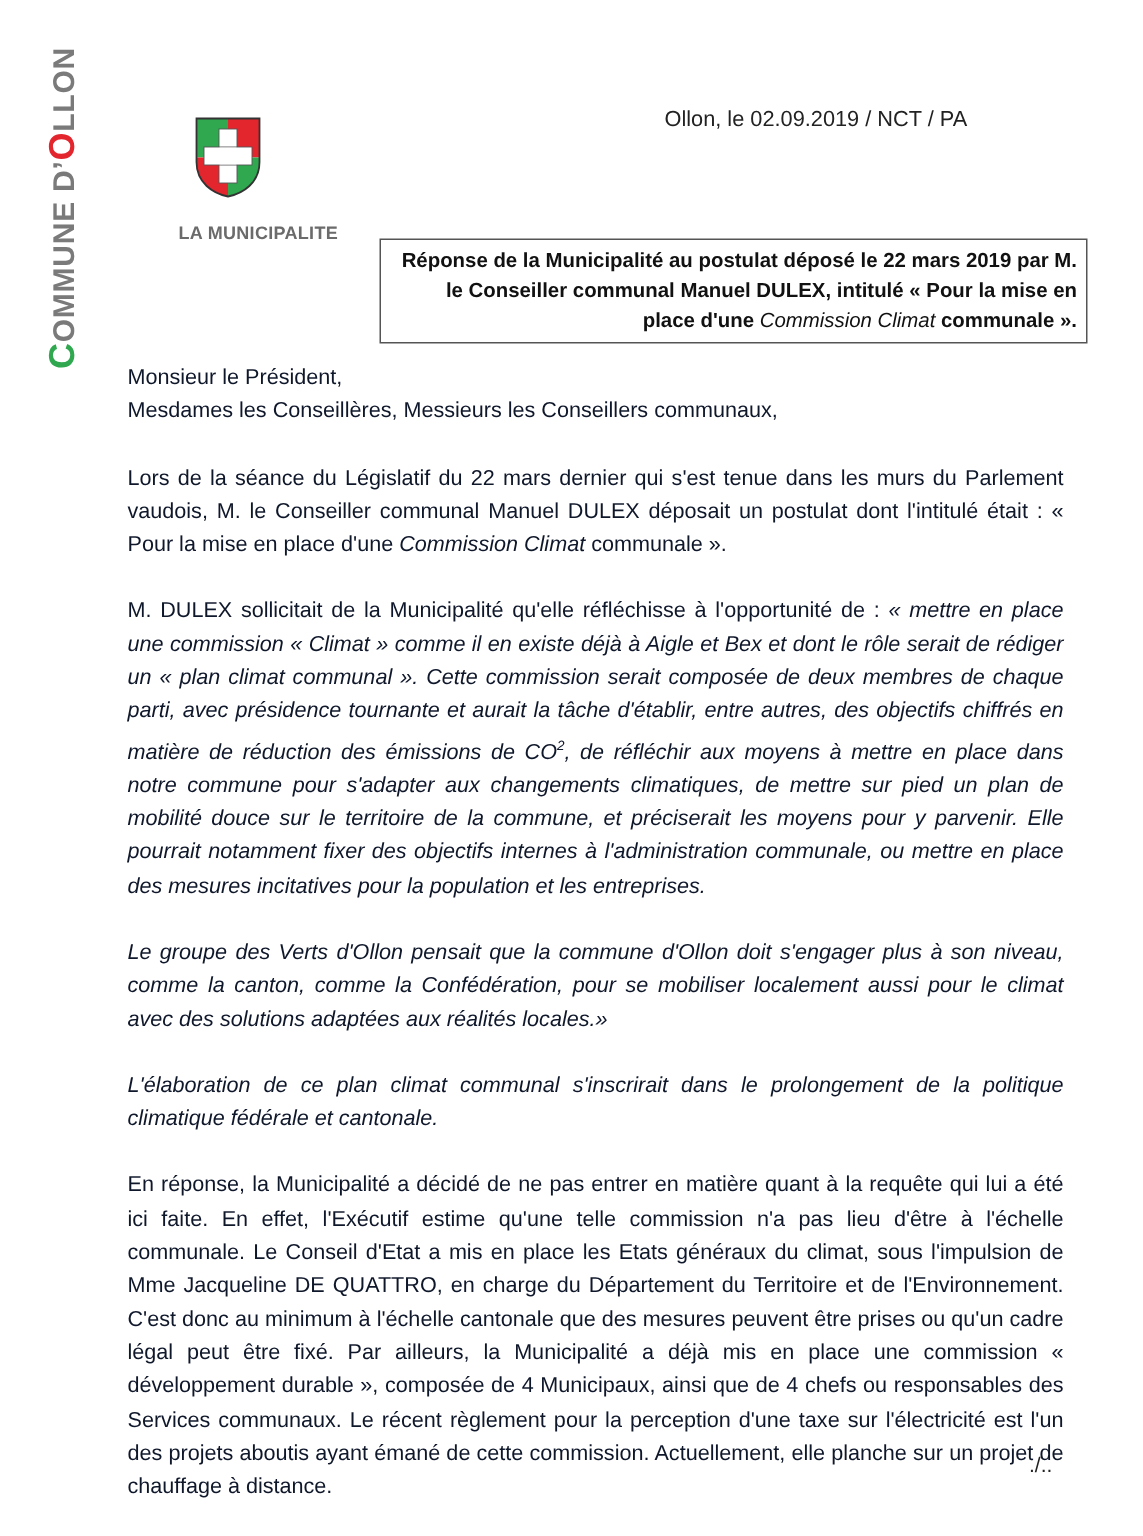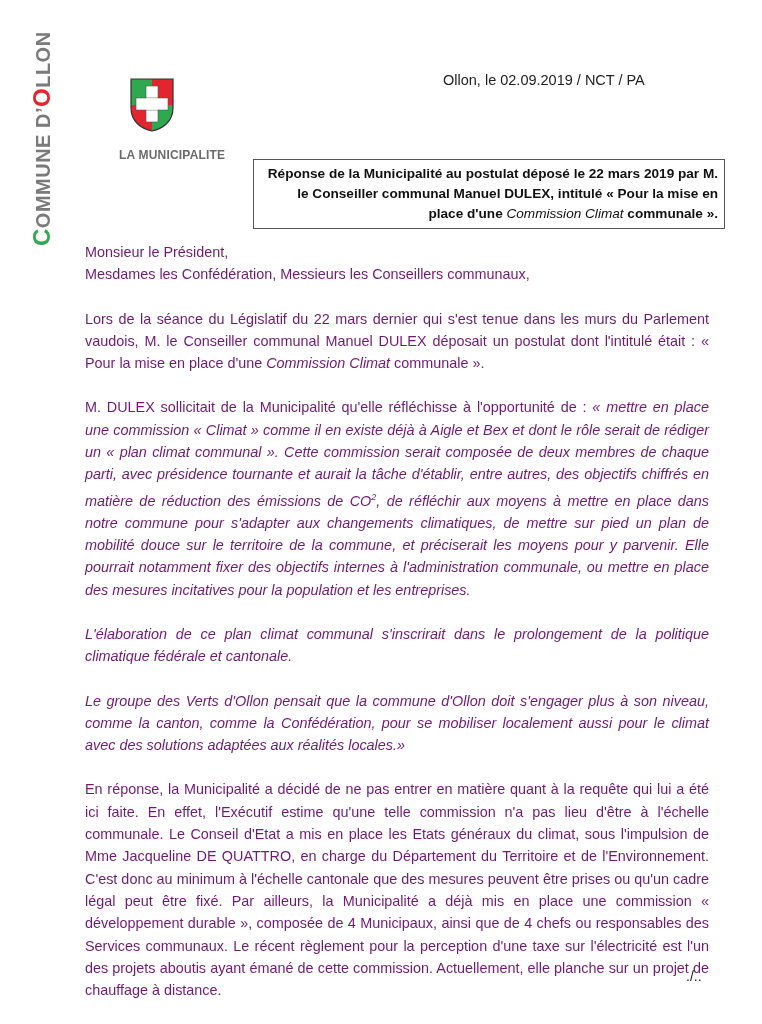--- a/index.html
+++ b/index.html
@@ -10,21 +10,21 @@
          transform: translate(0px, 206px) rotate(-90deg); white-space: nowrap;
          font-weight: bold; font-size: 20px; letter-spacing: 0.5px; color: #7a7a7a; line-height: 24px; }
   .vertical-brand .c-green { color: #2fa84f; font-size: 24px; }
   .vertical-brand .o-red { color: #e3262e; font-size: 24px; }
   .crest { position: absolute; left: 130px; top: 78px; width: 44px; height: 54px; }
   .municipalite { position: absolute; left: 119px; top: 148px; font-size: 12px; font-weight: bold; color: #6b6b6b; letter-spacing: 0.2px; }
   .dateline { position: absolute; left: 428px; top: 72px; font-size: 14.5px; color: #222; margin-left: 15px; }
   .subject-box { position: absolute; left: 253px; top: 159px; width: 456px; border: 1.5px solid #555;
                  padding: 4px 6px 4px 8px; font-weight: bold; font-size: 13.6px; line-height: 20px; color: #111; text-align: right; }
   .subject-box em { font-style: italic; font-weight: normal; }
-  .content { position: absolute; left: 85px; top: 241px; width: 624px; font-size: 14.4px; line-height: 22.3px; color: #701a75; }
+  .content { position: absolute; left: 85px; top: 241px; width: 624px; font-size: 14.4px; line-height: 22.3px; color: #0f172a; }
   .content p { margin: 0 0 22px 0; text-align: justify; }
   .content p.salutation { margin-bottom: 22px; text-align: left; }
   .content .it { font-style: italic; }
   .continued { position: absolute; left: 686px; top: 968px; font-size: 14px; color: #222; }
 </style>
 </head>
 <body>
 
 <div class="vertical-brand">
   <div class="inner"><span class="c-green">C</span><span>OMMUNE D’</span><span class="o-red">O</span><span>LLON</span></div>
@@ -50,22 +50,22 @@
 
 <div class="municipalite">LA MUNICIPALITE</div>
 
 <div class="dateline">Ollon, le 02.09.2019 / NCT / PA</div>
 
 <div class="subject-box"><span>Réponse de la Municipalité au postulat déposé le 22 mars 2019 par M. le Conseiller communal Manuel DULEX, intitulé « Pour la mise en place d'une </span><em>Commission Climat</em><span> communale ».</span></div>
 
 <div class="content">
   <p class="salutation">
     <span>Monsieur le Président,</span><br>
-    <span>Mesdames les Confédération, Messieurs les Conseillers communaux,</span>
+    <span>Mesdames les Conseillères, Messieurs les Conseillers communaux,</span>
   </p>
   <p><span>Lors de la séance du Législatif du 22 mars dernier qui s'est tenue dans les murs du Parlement vaudois, M. le Conseiller communal Manuel DULEX déposait un postulat dont l'intitulé était : « Pour la mise en place d'une </span><span class="it">Commission Climat</span><span> communale ».</span></p>
   <p><span>M. DULEX sollicitait de la Municipalité qu'elle réfléchisse à l'opportunité de : </span><span class="it">« mettre en place une commission « Climat » comme il en existe déjà à Aigle et Bex et dont le rôle serait de rédiger un « plan climat communal ». Cette commission serait composée de deux membres de chaque parti, avec présidence tournante et aurait la tâche d'établir, entre autres, des objectifs chiffrés en matière de réduction des émissions de CO</span><sup class="it" style="font-size:9px">2</sup><span class="it">, de réfléchir aux moyens à mettre en place dans notre commune pour s'adapter aux changements climatiques, de mettre sur pied un plan de mobilité douce sur le territoire de la commune, et préciserait les moyens pour y parvenir. Elle pourrait notamment fixer des objectifs internes à l'administration communale, ou mettre en place des mesures incitatives pour la population et les entreprises.</span></p>
+  <p class="it">Le groupe des Verts d'Ollon pensait que la commune d'Ollon doit s'engager plus à son niveau, comme la canton, comme la Confédération, pour se mobiliser localement aussi pour le climat avec des solutions adaptées aux réalités locales.»</p>
   <p class="it">L'élaboration de ce plan climat communal s'inscrirait dans le prolongement de la politique climatique fédérale et cantonale.</p>
-  <p class="it">Le groupe des Verts d'Ollon pensait que la commune d'Ollon doit s'engager plus à son niveau, comme la canton, comme la Confédération, pour se mobiliser localement aussi pour le climat avec des solutions adaptées aux réalités locales.»</p>
   <p>En réponse, la Municipalité a décidé de ne pas entrer en matière quant à la requête qui lui a été ici faite. En effet, l'Exécutif estime qu'une telle commission n'a pas lieu d'être à l'échelle communale. Le Conseil d'Etat a mis en place les Etats généraux du climat, sous l'impulsion de Mme Jacqueline DE QUATTRO, en charge du Département du Territoire et de l'Environnement. C'est donc au minimum à l'échelle cantonale que des mesures peuvent être prises ou qu'un cadre légal peut être fixé. Par ailleurs, la Municipalité a déjà mis en place une commission « développement durable », composée de 4 Municipaux, ainsi que de 4 chefs ou responsables des Services communaux. Le récent règlement pour la perception d'une taxe sur l'électricité est l'un des projets aboutis ayant émané de cette commission. Actuellement, elle planche sur un projet de chauffage à distance.</p>
 </div>
 
 <div class="continued">./..</div>
 
 </body></html>

